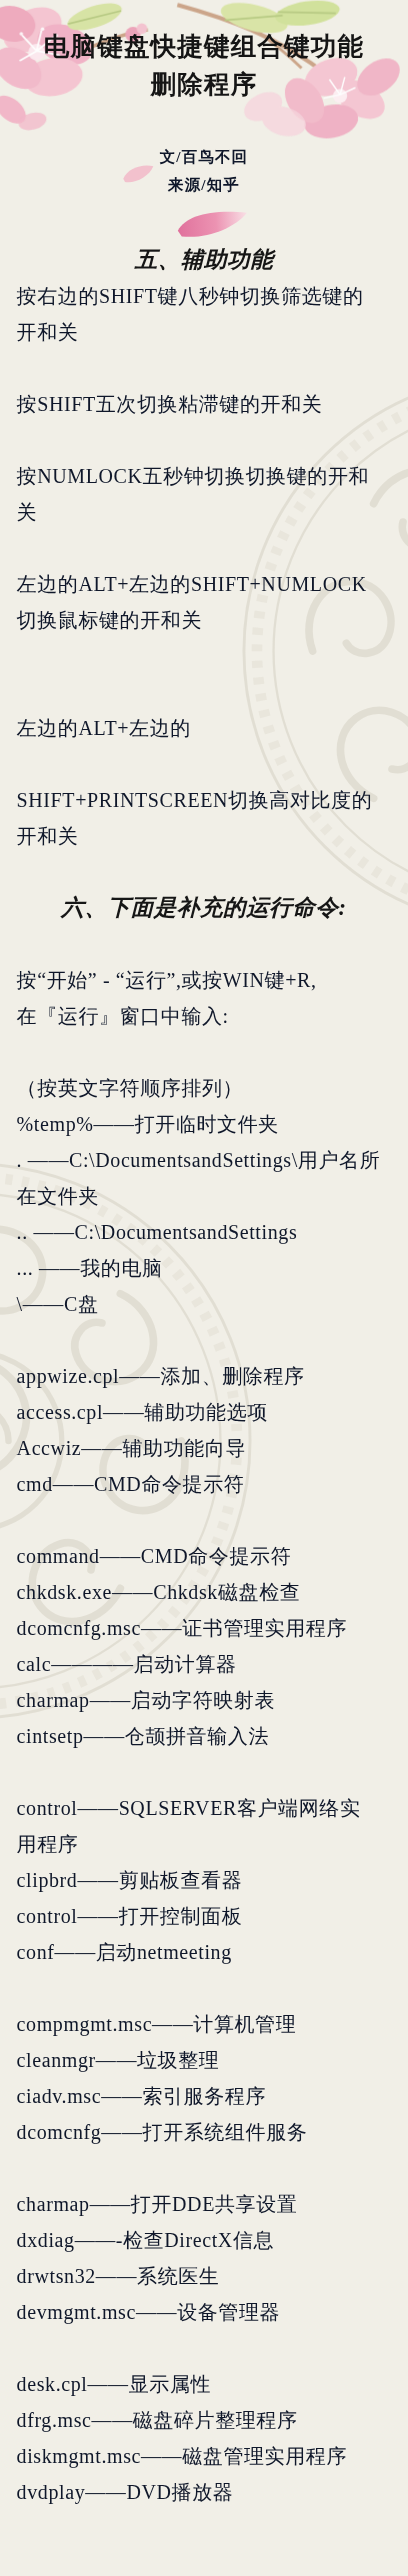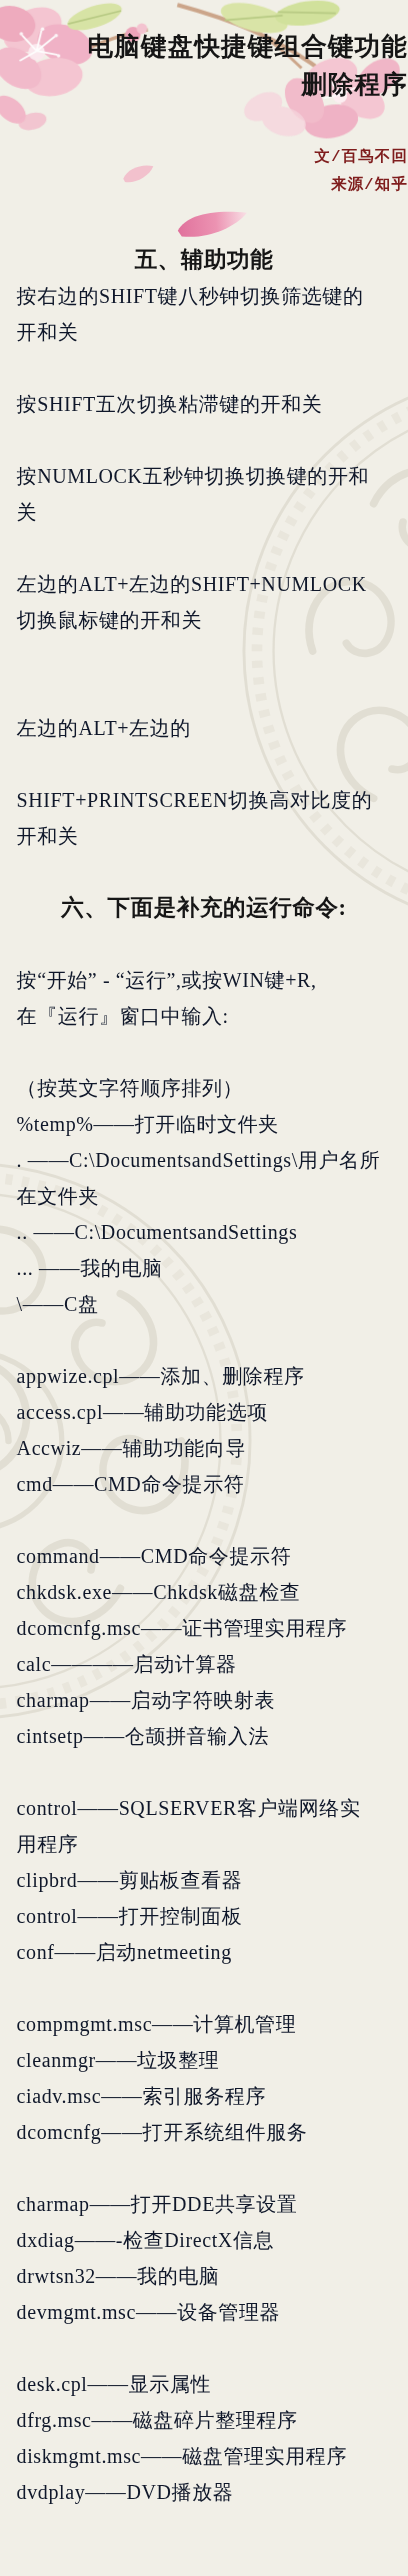--- a/index.html
+++ b/index.html
@@ -15,36 +15,36 @@
   
   .blossom{position:absolute;top:0;left:0;z-index:1;}
   .petal{position:absolute;z-index:1;}
   .petal-a{left:120px;top:163px;transform:rotate(-10deg);}
   .petal-b{left:175px;top:208px;transform:rotate(-4deg);}
   .medallion{position:absolute;z-index:0;opacity:.6;}
   .med-right{left:225px;top:355px;}
   .med-left{left:-323px;top:1145px;}
   
   .content{position:relative;z-index:2;}
-  header{padding-top:28px;text-align:right;}
+  header{padding-top:28px;text-align:center;}
   .title-line{
     font-size:25.5px;line-height:38px;font-weight:700;
     letter-spacing:1.2px;color:#151515;margin:0;
   }
   .byline-block{margin-top:39px;}
   .byline{
-    font-family:Liberation Mono, monospace;
+    font-family:Liberation Serif, serif;
     font-size:15.4px;line-height:28px;font-weight:600;
-    color:#7f1d1d;letter-spacing:1.2px;margin:0;
+    color:#0f172a;letter-spacing:1.2px;margin:0;
   }
   main{margin-top:43px;}
   .section + .section{margin-top:36px;}
   .section h2{
     font-size:22.5px;line-height:36px;font-weight:700;
-    text-align:center;color:#161616;margin:0;letter-spacing:0.6px;
+    text-align:center;color:#161616;margin:0;letter-spacing:0.6px;font-style:italic;
   }
   .items{padding:0 14px 0 16.6px;}
   .line{
     margin:0;white-space:pre;
     font-size:20px;line-height:36px;letter-spacing:0.6px;
     color:#0f172a;
   }
   .line.blank{height:36px;}
 </style>
 </head>
@@ -216,21 +216,21 @@
             <p class="line">control——打开控制面板</p>
             <p class="line">conf——启动netmeeting</p>
             <p class="line blank"></p>
             <p class="line">compmgmt.msc——计算机管理</p>
             <p class="line">cleanmgr——垃圾整理</p>
             <p class="line">ciadv.msc——索引服务程序</p>
             <p class="line">dcomcnfg——打开系统组件服务</p>
             <p class="line blank"></p>
             <p class="line">charmap——打开DDE共享设置</p>
             <p class="line">dxdiag——-检查DirectX信息</p>
-            <p class="line">drwtsn32——我的电脑</p>
+            <p class="line">drwtsn32——系统医生</p>
             <p class="line">devmgmt.msc——设备管理器</p>
             <p class="line blank"></p>
             <p class="line">desk.cpl——显示属性</p>
             <p class="line">dfrg.msc——磁盘碎片整理程序</p>
             <p class="line">diskmgmt.msc——磁盘管理实用程序</p>
             <p class="line">dvdplay——DVD播放器</p>
           </div>
       </section>
     </main>
   </div>

